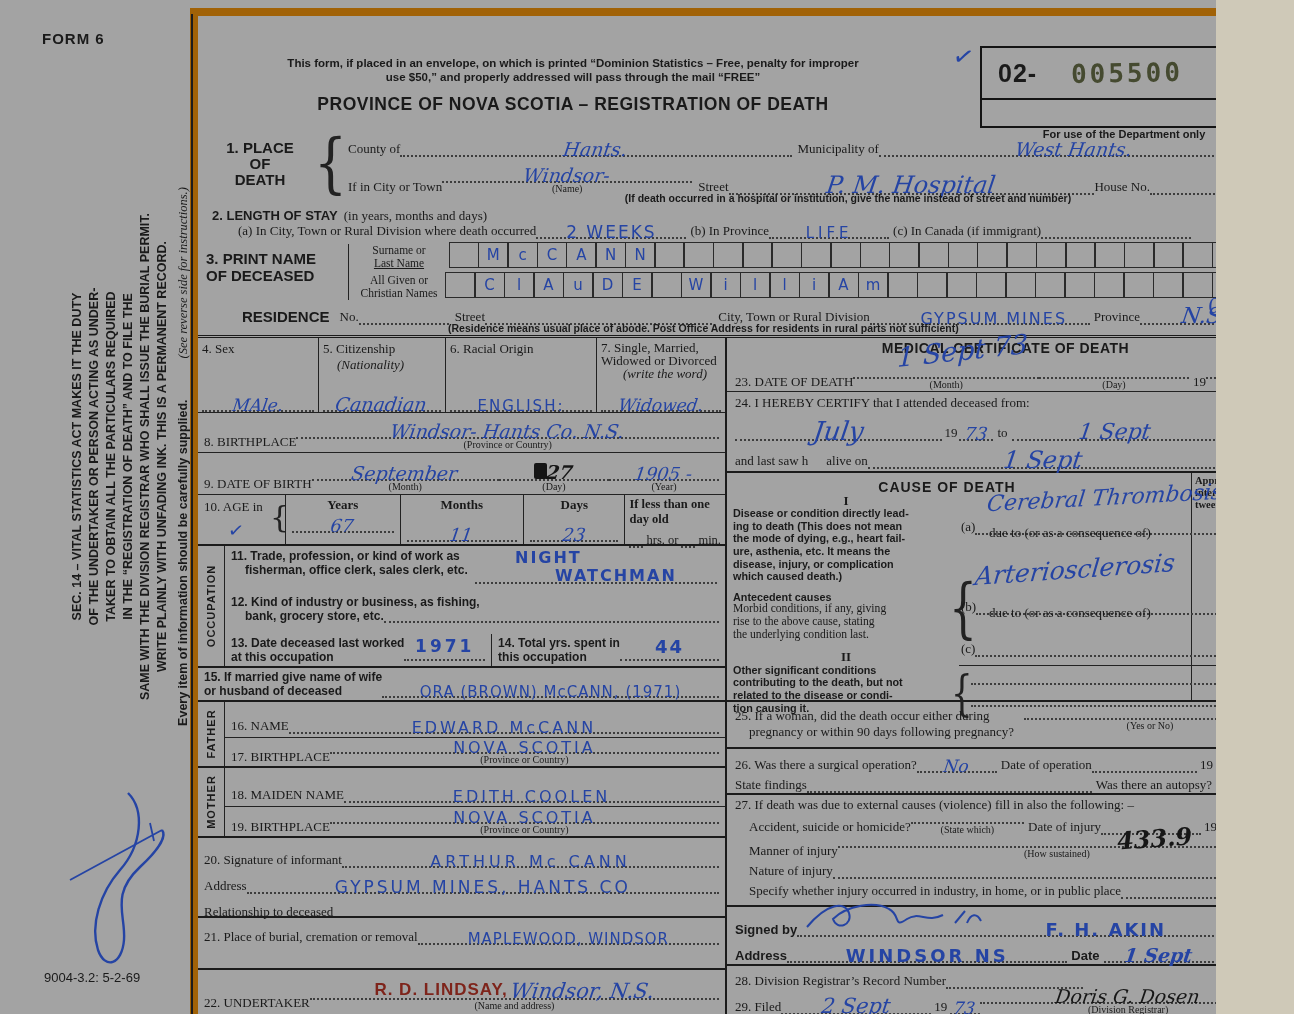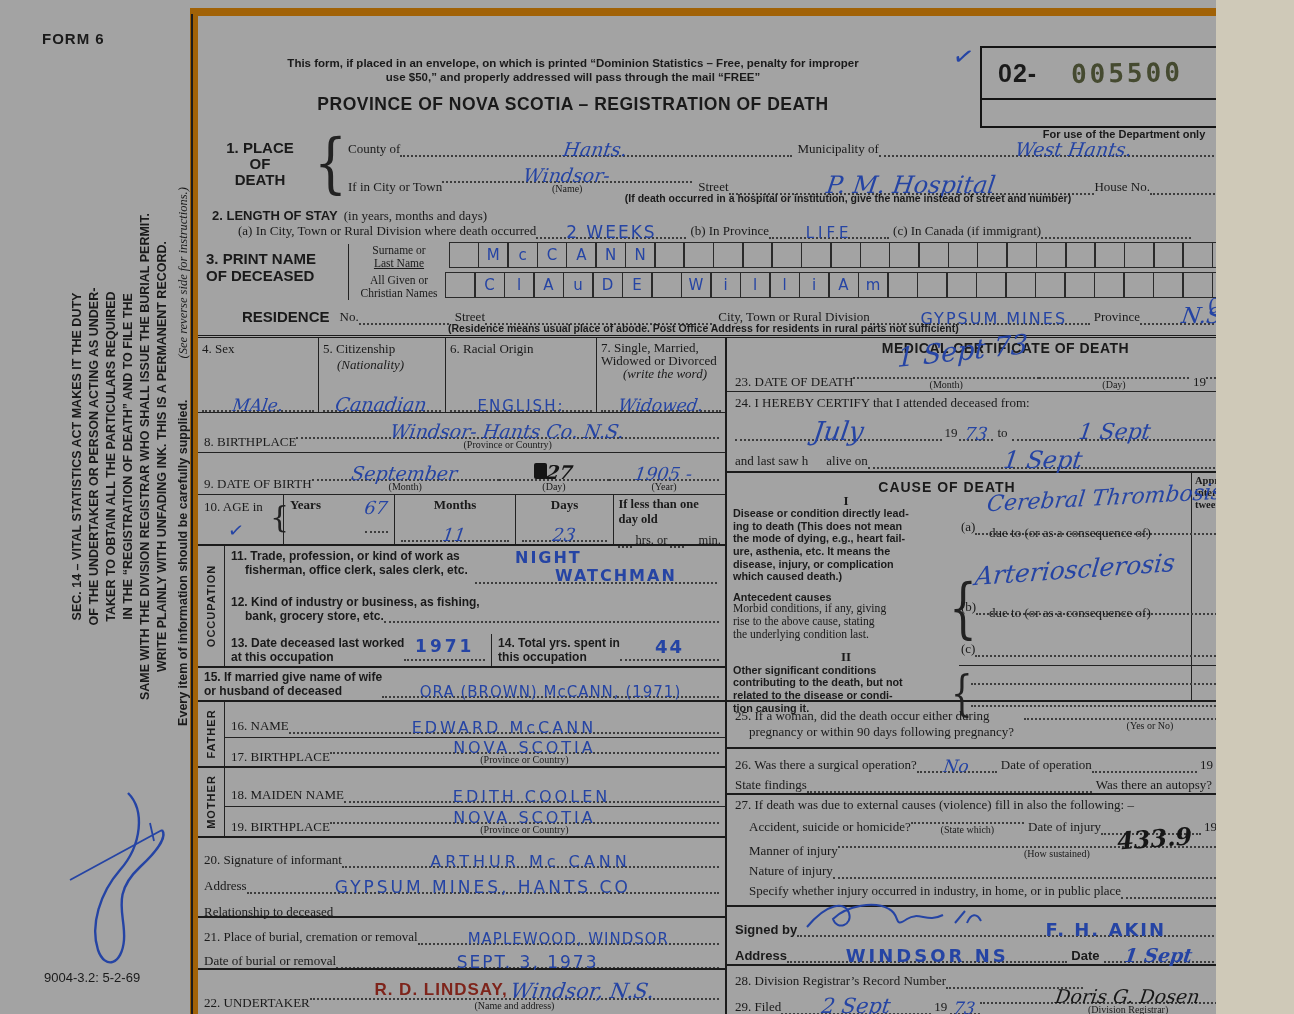--- a/index.html
+++ b/index.html
@@ -376,39 +376,39 @@
             <span class="sub">(Year)</span>
           </span>
         </div>
 
         <div class="sect bt1 row" style="height:50px;align-items:stretch;position:relative;">
           <div style="width:86px;padding:4px 2px 0 6px;">
             <span>10. AGE in</span>
             <span class="braceL" style="font-size:30px;position:absolute;left:72px;top:4px;">{</span>
             <span style="position:absolute;left:30px;top:24px;color:#2544a4;font-size:19px;transform:rotate(8deg);">✓</span>
           </div>
-          <div style="width:110px;border-left:1.5px solid #222;display:flex;flex-direction:row;justify-content:space-between;padding:2px 6px 11px;">
+          <div style="width:110px;border-left:1.5px solid #222;display:flex;flex-direction:column;justify-content:space-between;padding:2px 6px 11px;">
             <span class="ctr b">Years</span>
             <span class="dots" style="flex:none;"><span class="hw" style="font-size:18px;">67</span></span>
           </div>
           <div style="width:120px;border-left:1.5px solid #222;display:flex;flex-direction:column;justify-content:space-between;padding:2px 6px 2px;">
             <span class="ctr b">Months</span>
             <span class="dots" style="flex:none;"><span class="hw" style="font-size:18px;">11</span></span>
           </div>
           <div style="width:96px;border-left:1.5px solid #222;display:flex;flex-direction:column;justify-content:space-between;padding:2px 6px 2px;">
             <span class="ctr b">Days</span>
             <span class="dots" style="flex:none;"><span class="hw" style="font-size:18px;">23</span></span>
           </div>
           <div style="flex:1;border-left:1.5px solid #222;padding:2px 4px;font-size:12.5px;">
             <span class="b">If less than one day old</span>
             <div class="row" style="margin-top:6px;">
               <span class="dots" style="max-width:40px;"></span>
               <span class="lbl" style="margin:0 3px;">hrs. or</span>
               <span class="dots" style="max-width:40px;"></span>
-              <span class="lbl" style="margin-left:14px;">min.</span>
+              <span class="lbl" style="margin-left:3px;">min.</span>
             </div>
           </div>
         </div>
 
         <div class="sect bt2 row" style="height:122px;align-items:stretch;">
           <div class="vstrip" style="width:26px;">
               <span>OCCUPATION</span>
             </div>
           <div style="flex:1;display:flex;flex-direction:column;">
             <div style="height:46px;position:relative;padding:3px 6px 0;" class="sans b">
@@ -506,24 +506,20 @@
           <div class="row" style="height:26px;">
             <span class="lbl">Relationship to deceased</span>
           </div>
         </div>
 
         <div class="sect bt2" style="height:52px;padding:3px 6px 0;">
           <div class="row" style="height:24px;">
             <span class="lbl">21. Place of burial, cremation or removal</span>
             <span class="dots"><span class="hwp" style="font-size:15px;letter-spacing:1px;">MAPLEWOOD, WINDSOR</span></span>
           </div>
-          <div class="row" style="height:24px;">
-            <span class="lbl">Date of burial or removal</span>
-            <span class="dots"><span class="hwp" style="font-size:17px;letter-spacing:2px;">SEPT. 3, 1973</span></span>
-          </div>
         </div>
 
         <div class="sect bt2 row" style="flex:1;padding:6px 6px 4px;">
           <span class="lbl">22. UNDERTAKER</span>
           <span class="dw">
             <span class="dots">
               <span class="sans b" style="color:#7e241b;font-size:17px;letter-spacing:1px;">R. D. LINDSAY,</span>
               <span class="hw" style="font-size:21px;">Windsor, N.S.</span>
             </span>
             <span class="sub">(Name and address)</span>

